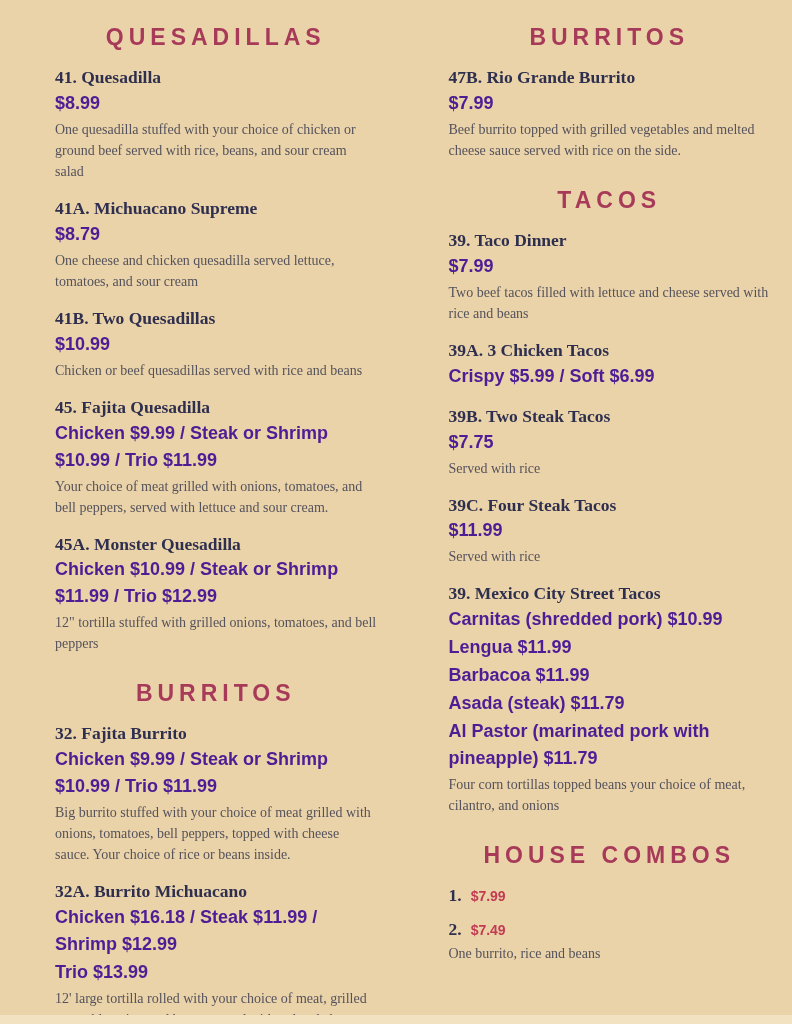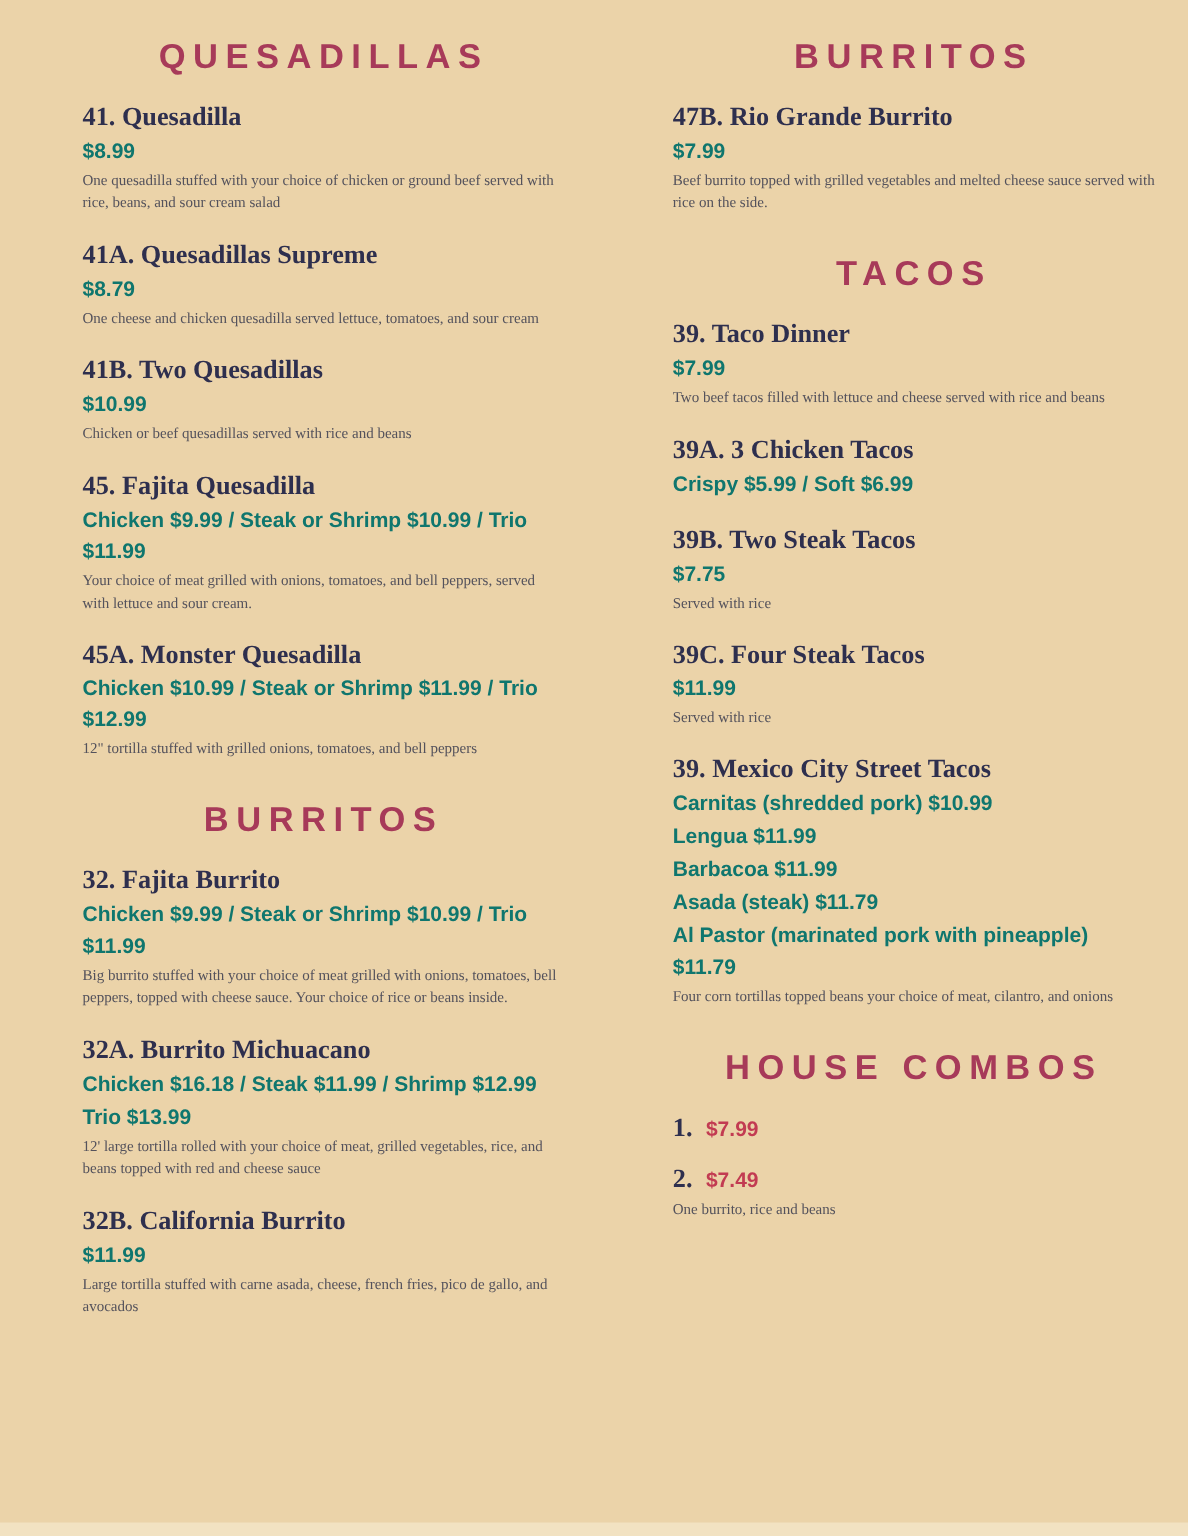--- a/index.html
+++ b/index.html
@@ -44,28 +44,28 @@
   .inline-price {
     font-family: "Liberation Sans", sans-serif;
     font-weight: bold;
     font-size: 14px;
     color: #c23b52;
     margin-left: 9px;
   }
   .price-line {
     font-family: "Liberation Sans", sans-serif;
     font-weight: bold;
-    font-size: 14px;
-    color: #0f766e;
+    font-size: 18px;
+    color: #4c1d95;
     line-height: 1.5;
     margin-top: 1px;
   }
   .desc {
     margin: 2px 0 0 0;
-    font-size: 10px;
+    font-size: 14px;
     color: #54525c;
     line-height: 1.5;
   }
   .combo { margin-bottom: 12px; }
   .page-edge {
     position: absolute;
     left: 0; right: 0; bottom: 0;
     height: 9px;
     background: #f2e2c2;
   }
@@ -76,21 +76,21 @@
 <div class="page">
   <div class="col">
       <section class="menu-section">
         <h2 class="heading">QUESADILLAS</h2>
         <div class="item">
           <div class="title-line"><span>41. Quesadilla</span></div>
           <div class="price-line">$8.99</div>
           <p class="desc">One quesadilla stuffed with your choice of chicken or ground beef served with rice, beans, and sour cream salad</p>
         </div>
         <div class="item">
-          <div class="title-line"><span>41A. Quesadillas Supreme</span></div>
+          <div class="title-line"><span>41A. Michuacano Supreme</span></div>
           <div class="price-line">$8.79</div>
           <p class="desc">One cheese and chicken quesadilla served lettuce, tomatoes, and sour cream</p>
         </div>
         <div class="item">
           <div class="title-line"><span>41B. Two Quesadillas</span></div>
           <div class="price-line">$10.99</div>
           <p class="desc">Chicken or beef quesadillas served with rice and beans</p>
         </div>
         <div class="item">
           <div class="title-line"><span>45. Fajita Quesadilla</span></div>

